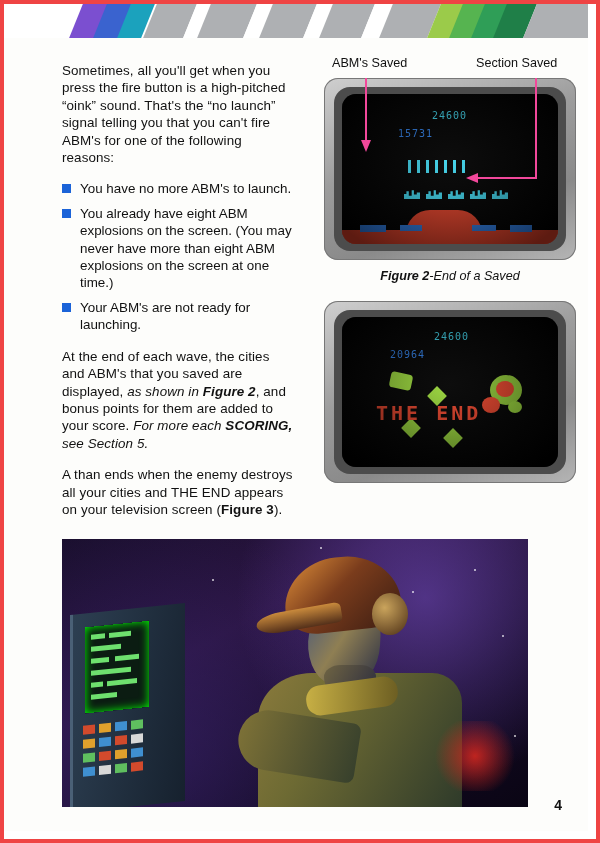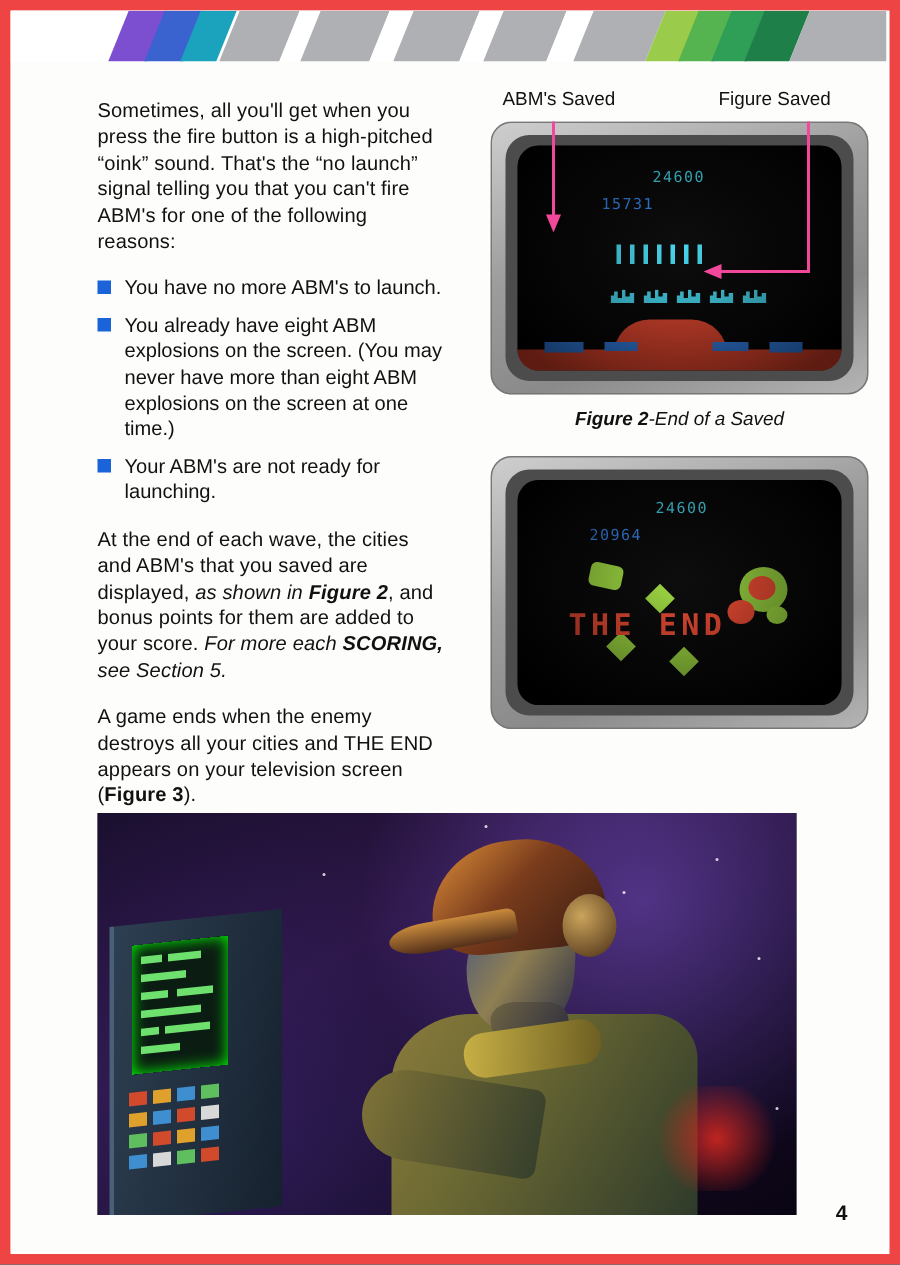--- a/index.html
+++ b/index.html
@@ -12,21 +12,21 @@
     height: 843px;
     overflow: hidden;
     font-family: "Liberation Sans", sans-serif;
   }
   .page {
     position: relative;
     width: 600px;
     height: 843px;
     background: #ffffff;
     box-sizing: border-box;
-    border: 7px solid #ef4444;
+    border: 4px solid #ef4444;
     overflow: hidden;
     padding-left: 21px;
   }
   .page-inner {
     position: absolute;
     left: 0; top: 0;
     width: 584px;
     height: 827px;
     background: #fdfdfb;
     overflow: hidden;
@@ -337,30 +337,30 @@
           <span>You already have eight ABM explosions on the screen. (You may never have more than eight ABM explosions on the screen at one time.)</span>
         </li>
         <li>
           <span class="sq"></span>
           <span>Your ABM's are not ready for launching.</span>
         </li>
       </ul>
 
       <p class="para"><span>At the end of each wave, the cities and ABM's that you saved are displayed, </span><span class="it">as shown in</span> <span class="bi">Figure 2</span><span>, and bonus points for them are added to your score. </span><span class="it">For more each </span><span class="bi">SCORING,</span><span class="it"> see Section 5.</span></p>
 
-      <p class="para"><span>A game ends when the enemy destroys all your cities and THE END appears on your television screen (</span><span class="b">Figure 3</span><span>).</span></p>
+      <p class="para"><span>A than ends when the enemy destroys all your cities and THE END appears on your television screen (</span><span class="b">Figure 3</span><span>).</span></p>
 
     </div>
 
     <div class="col-fig">
 
       <div style="position:relative;">
         <div class="fig-labels">
           <span class="lbl-abm">ABM's Saved</span>
-          <span class="lbl-cit">Figure Saved</span>
+          <span class="lbl-cit">Section Saved</span>
         </div>
 
         <div style="position:relative;">
           <div class="tv">
             <div class="bezel-dark"></div>
             <div class="screen">
               <div class="scr-num cyan" style="left:90px;top:16px;">24600</div>
               <div class="scr-num blue" style="left:56px;top:34px;">15731</div>
 
               <div style="position:absolute;left:66px;top:66px;width:64px;height:16px;">

